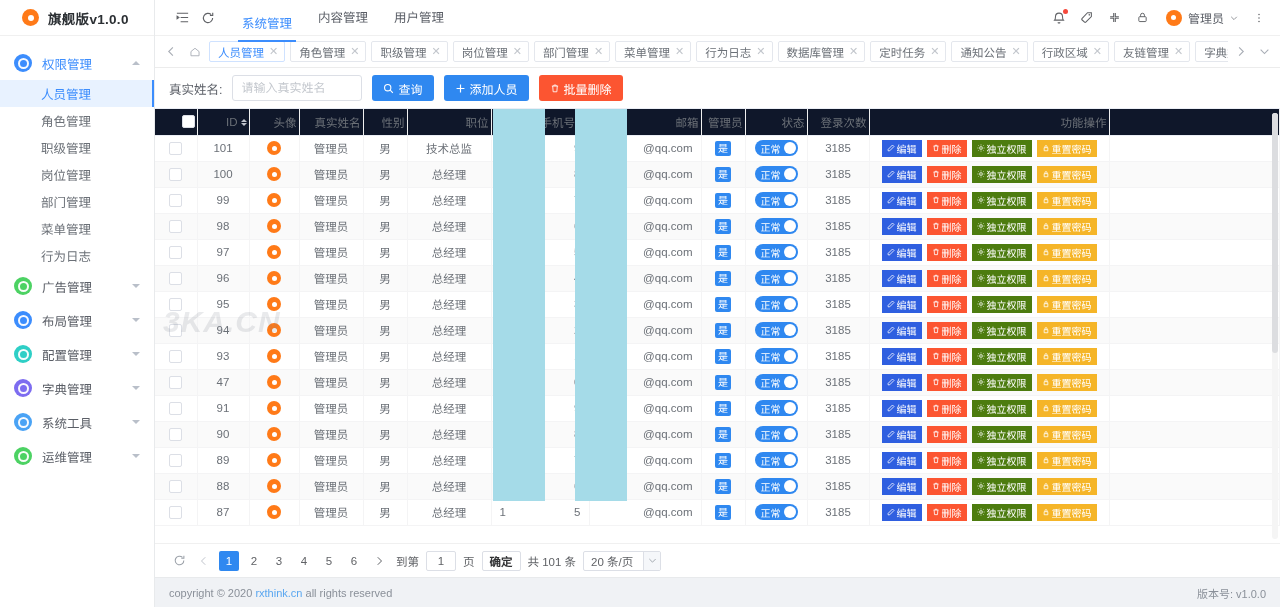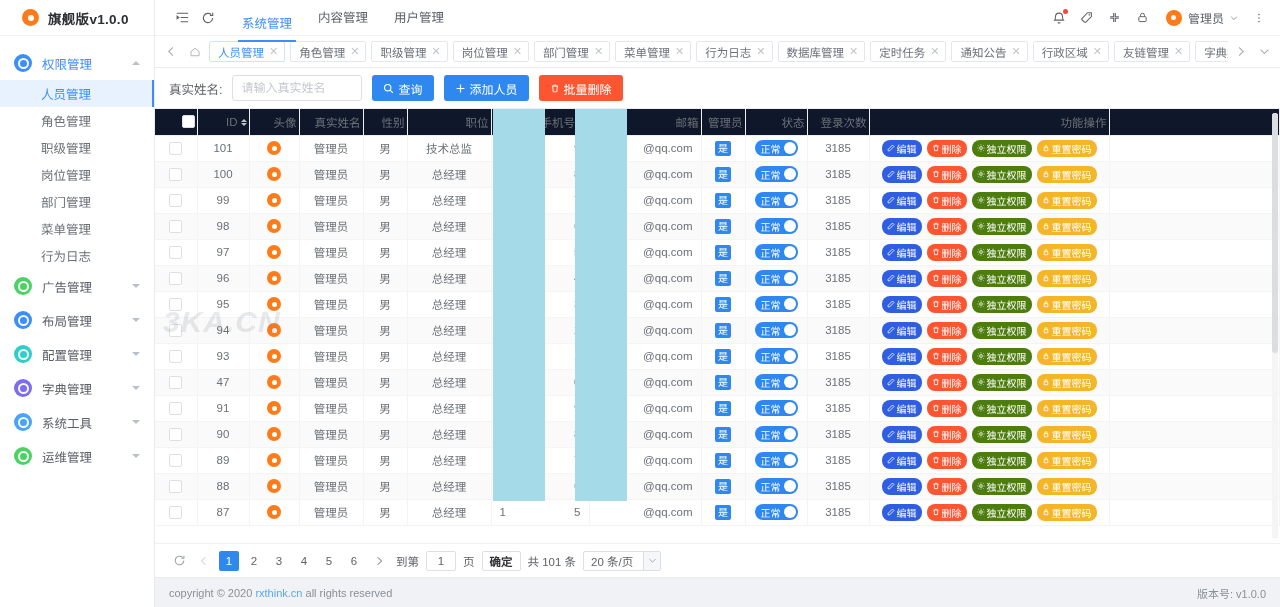--- a/index.html
+++ b/index.html
@@ -173,21 +173,21 @@
     display: inline-block; min-width: 15px; height: 15px; line-height: 15px;
     background: #2f88f0; color: #fff; font-size: 10px; border-radius: 2px; padding: 0 3px;
   }
   .switch {
     display: inline-flex; align-items: center; gap: 3px; height: 16px;
     background: #2f88f0; border-radius: 9px; padding: 0 2px 0 6px; color: #fff; font-size: 10px;
   }
   .switch .knob { width: 12px; height: 12px; border-radius: 50%; background: #fff; flex: 0 0 12px; }
   .ops { display: flex; align-items: center; justify-content: center; gap: 5px; }
   .op {
-    height: 17px; border-radius: 8px; color: #fff; font-size: 10px;
+    height: 17px; border-radius: 0; color: #fff; font-size: 10px;
     display: inline-flex; align-items: center; gap: 2px; padding: 0 5px; cursor: pointer;
     white-space: nowrap;
   }
   .op-edit  { background: #2f5fe0; }
   .op-del   { background: #fc5531; }
   .op-perm  { background: #4d7c0f; }
   .op-pwd   { background: #f5b528; }
   .redact { position: absolute; background: #a5dbe8; }
 
   

